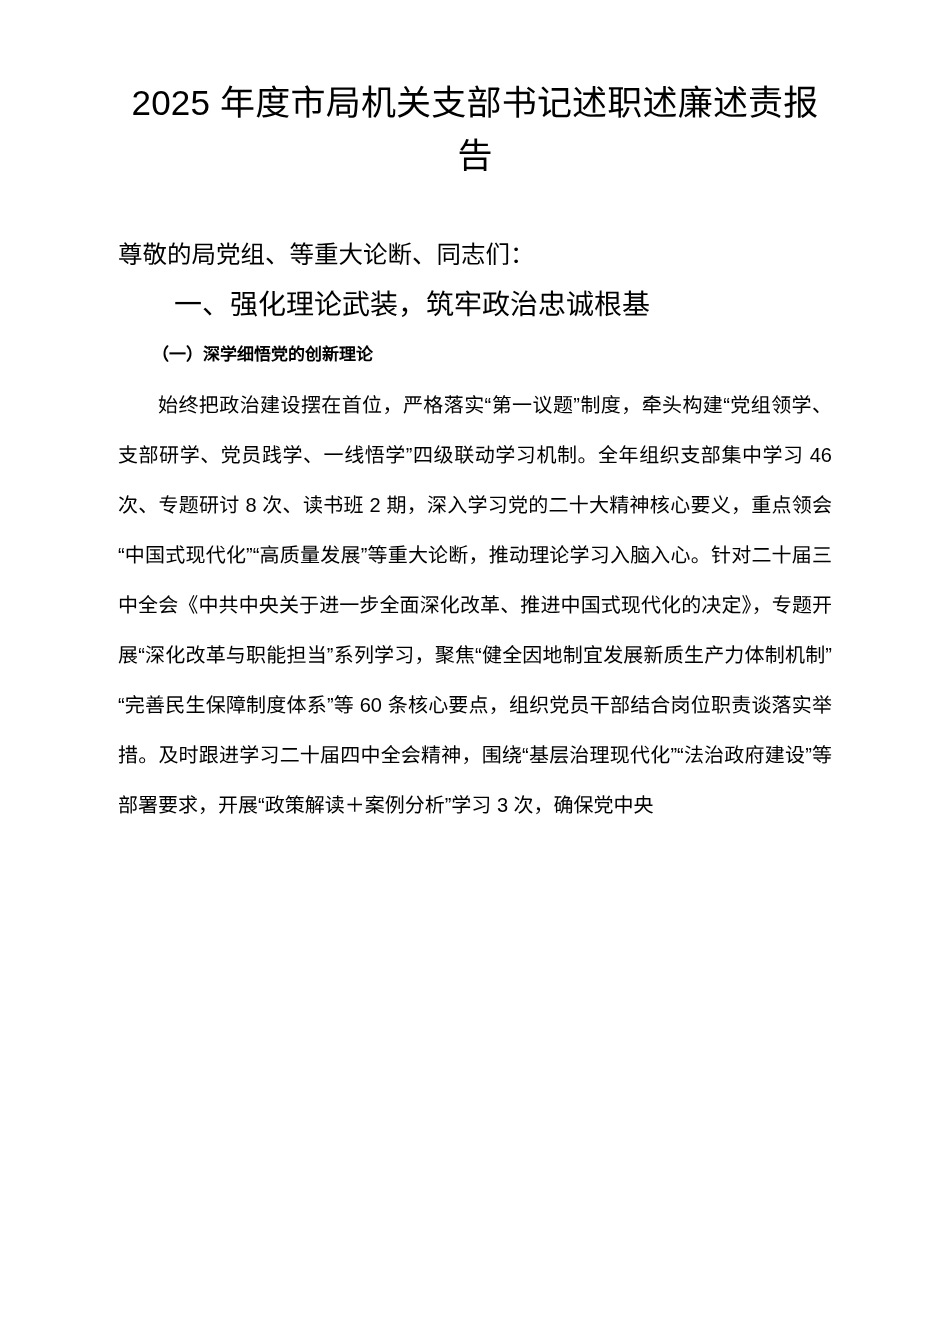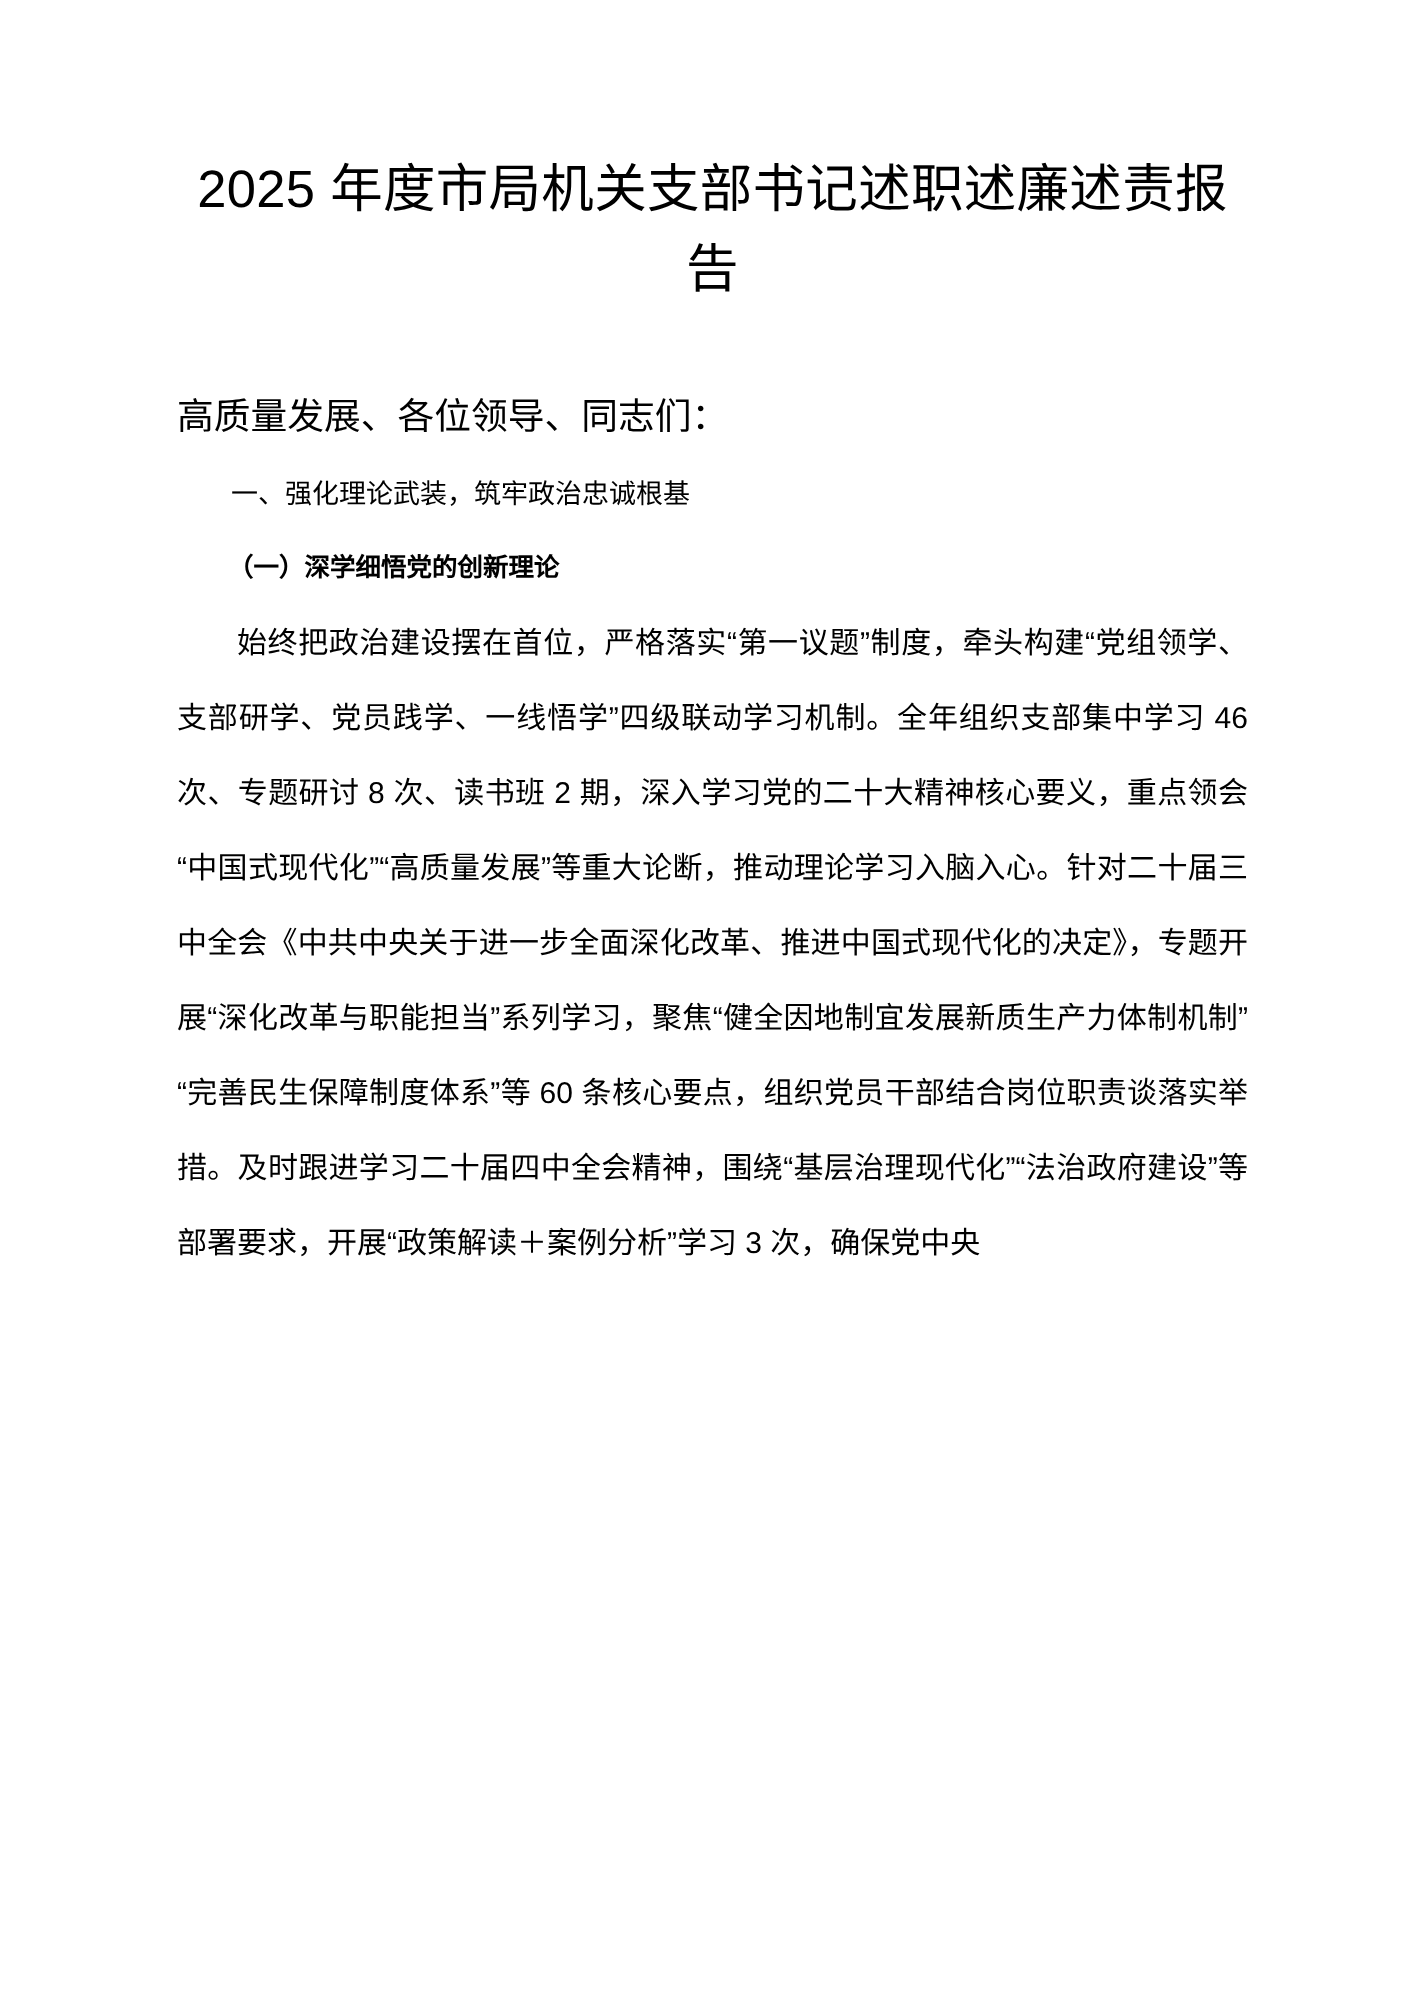--- a/index.html
+++ b/index.html
@@ -28,21 +28,21 @@
   .content {
     position: absolute;
     left: 118px;
     top: 0;
     width: 714px;
   }
 
   
   .doc-title {
     margin: 0;
-    padding-top: 100px;
+    padding-top: 76px;
     font-size: 35px;
     font-weight: 400;
     line-height: 53px;
     text-align: center;
     letter-spacing: 0.2px;
   }
 
   
   .salutation {
     margin: 0;
@@ -61,21 +61,21 @@
     font-weight: 400;
     line-height: 50px;
     text-indent: 2em;
     text-align: justify;
     text-justify: inter-ideograph;
   }
 
   
   .heading-1 {
     margin: 0;
-    font-size: 18px;
+    font-size: 28px;
     font-weight: 400;
     line-height: 50px;
     text-indent: 2em;
     text-align: justify;
     text-justify: inter-ideograph;
   }
 
   .heading-2 {
     margin: 0;
     font-size: 17px;
@@ -99,21 +99,21 @@
   }
 </style>
 </head>
 <body>
 
 <div class="page">
   <div class="content">
 
     <h1 class="doc-title">2025 年度市局机关支部书记述职述廉述责报告</h1>
 
-    <p class="salutation">高质量发展、各位领导、同志们：</p>
+    <p class="salutation">尊敬的局党组、等重大论断、同志们：</p>
 
 
     <p class="heading-1">一、强化理论武装，筑牢政治忠诚根基</p>
 
     <p class="heading-2">（一）深学细悟党的创新理论</p>
 
     <p class="flow">始终把政治建设摆在首位，严格落实“第一议题”制度，牵头构建“党组领学、支部研学、党员践学、一线悟学”四级联动学习机制。全年组织支部集中学习 46 次、专题研讨 8 次、读书班 2 期，深入学习党的二十大精神核心要义，重点领会“中国式现代化”“高质量发展”等重大论断，推动理论学习入脑入心。针对二十届三中全会《中共中央关于进一步全面深化改革、推进中国式现代化的决定》，专题开展“深化改革与职能担当”系列学习，聚焦“健全因地制宜发展新质生产力体制机制”“完善民生保障制度体系”等 60 条核心要点，组织党员干部结合岗位职责谈落实举措。及时跟进学习二十届四中全会精神，围绕“基层治理现代化”“法治政府建设”等部署要求，开展“政策解读＋案例分析”学习 3 次，确保党中央</p>
 
   </div>
 </div>

